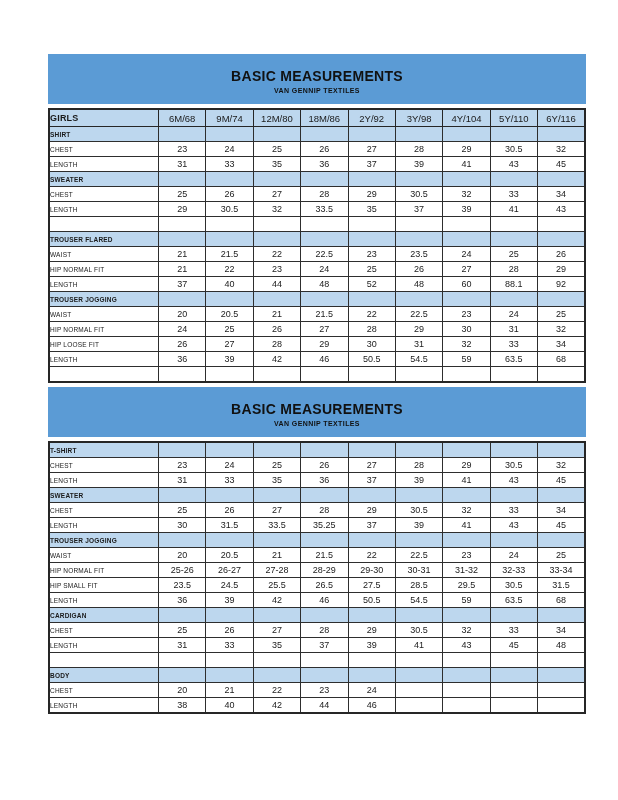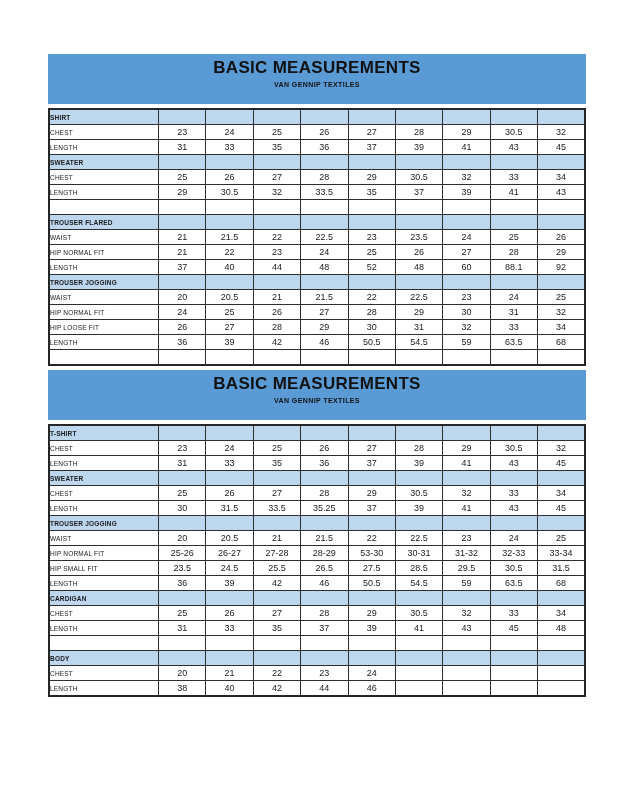--- a/index.html
+++ b/index.html
@@ -25,22 +25,22 @@
     width: 538px;
   }
   .band {
     position: relative;
     height: 50px;
     background: #5b9bd5;
     text-align: center;
     margin-bottom: 4px;
   }
   .band .title {
-    padding-top: 4px;
-    font-size: 17px;
+    padding-top: 14px;
+    font-size: 14px;
     font-weight: bold;
     letter-spacing: 0.3px;
     color: #111111;
   }
   .band .subtitle {
     margin-top: 3px;
     font-size: 7px;
     font-weight: bold;
     letter-spacing: 0.4px;
     color: #111111;
@@ -112,20 +112,32 @@
   <div class="sheet">
 
     <div class="band">
       <div class="title">BASIC MEASUREMENTS</div>
       <div class="subtitle">VAN GENNIP TEXTILES</div>
     </div>
 
     <div>
         <table class="meas-table">
           <tbody>
+            <tr class="hdr">
+              <td class="lbl">GIRLS</td>
+              <td class="val">6M/68</td>
+              <td class="val">9M/74</td>
+              <td class="val">12M/80</td>
+              <td class="val">18M/86</td>
+              <td class="val">2Y/92</td>
+              <td class="val">3Y/98</td>
+              <td class="val">4Y/104</td>
+              <td class="val">5Y/110</td>
+              <td class="val">6Y/116</td>
+            </tr>
             <tr class="section">
               <td class="lbl">SHIRT</td>
               <td class="val"></td>
               <td class="val"></td>
               <td class="val"></td>
               <td class="val"></td>
               <td class="val"></td>
               <td class="val"></td>
               <td class="val"></td>
               <td class="val"></td>
@@ -430,21 +442,21 @@
               <td class="val">23</td>
               <td class="val">24</td>
               <td class="val">25</td>
             </tr>
             <tr>
               <td class="lbl">HIP NORMAL FIT</td>
               <td class="val">25-26</td>
               <td class="val">26-27</td>
               <td class="val">27-28</td>
               <td class="val">28-29</td>
-              <td class="val">53-30</td>
+              <td class="val">29-30</td>
               <td class="val">30-31</td>
               <td class="val">31-32</td>
               <td class="val">32-33</td>
               <td class="val">33-34</td>
             </tr>
             <tr>
               <td class="lbl">HIP SMALL FIT</td>
               <td class="val">23.5</td>
               <td class="val">24.5</td>
               <td class="val">25.5</td>

